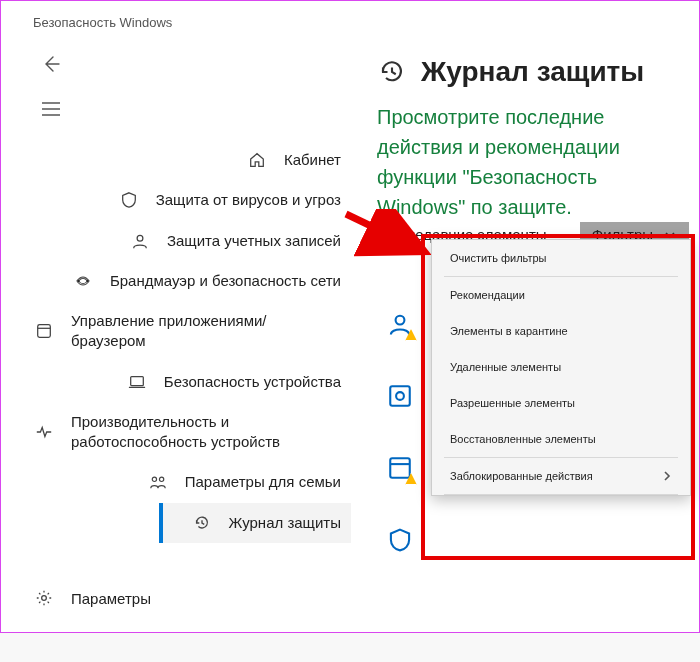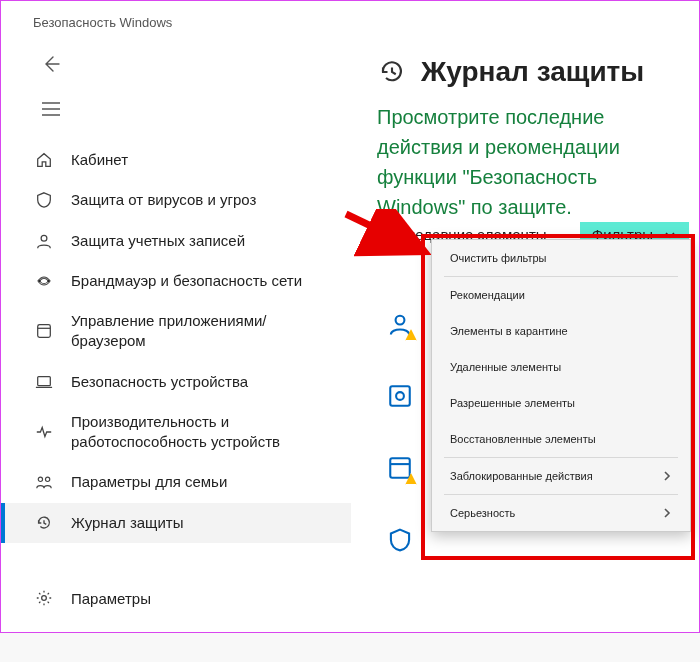--- a/index.html
+++ b/index.html
@@ -35,21 +35,21 @@
     padding-top: 6px;
   }
   .back-btn {
     width: 40px; height: 40px; display: flex; align-items: center; justify-content: center;
     margin-left: 30px; cursor: pointer;
   }
   .hamburger {
     width: 40px; height: 34px; display: flex; align-items: center; justify-content: center;
     margin-left: 30px; margin-top: 8px; margin-bottom: 14px; cursor: pointer;
   }
-  .nav { display: flex; flex-direction: column; }
+  .nav { display: flex; flex-direction: column; align-items: flex-end; }
   .nav-item {
     display: flex; align-items: center;
     padding: 10px 10px 10px 32px;
     cursor: pointer;
     line-height: 1.35;
   }
   .nav-item.selected { border-left: 4px solid #0078d4; padding-left: 28px; background: #f3f3f3; }
   .nav-icon { width: 22px; display: flex; justify-content: center; margin-right: 16px; flex-shrink: 0; color: #444; }
   .nav-label { font-size: 15px; color: #222; }
   .nav-spacer { flex: 1; }
@@ -61,21 +61,21 @@
     flex: 1; padding: 18px 10px 0 26px;
     position: relative;
   }
   .page-header { display: flex; align-items: center; margin-bottom: 14px; }
   .page-header .hicon { margin-right: 14px; color: #333; }
   .page-title { font-size: 28px; font-weight: 600; }
   .page-subtitle { font-size: 20px; color: #15803d; line-height: 1.5; max-width: 310px; }
   .filter-row { display: flex; align-items: center; justify-content: space-between; margin-bottom: 18px; gap: 28px; }
   .filter-label { font-size: 15px; }
   .filter-btn {
-    background: #5eead4;
+    background: #a3a3a3;
     padding: 4px 12px;
     display: flex; align-items: center; gap: 10px;
     cursor: pointer;
     font-size: 15px;
   }
   .result-icons {
     display: flex; flex-direction: column; gap: 46px;
     padding-left: 10px; padding-top: 46px;
   }
   .ricon { width: 26px; height: 26px; position: relative; }
@@ -315,28 +315,20 @@
     <div class="dd-sep"></div>
     <div class="dd-item">
       <span>Заблокированные действия</span>
       <span>
         <svg width="10" height="12" viewBox="0 0 10 12">
             <path d="M3 2 L7 6 L3 10" fill="none" stroke="#555" stroke-width="1.6"></path>
           </svg>
       </span>
     </div>
     <div class="dd-sep"></div>
-    <div class="dd-item">
-      <span>Серьезность</span>
-      <span>
-        <svg width="10" height="12" viewBox="0 0 10 12">
-            <path d="M3 2 L7 6 L3 10" fill="none" stroke="#555" stroke-width="1.6"></path>
-          </svg>
-      </span>
-    </div>
   </div>
 
   <div class="highlight-box"></div>
   <svg class="arrow" width="90" height="50">
     <defs>
         <marker id="ah" markerWidth="10" markerHeight="10" refX="8" refY="5" orient="auto">
       <path d="M0 0 L10 5 L0 10 Z" fill="#e60000"></path>
     </marker>
       </defs>
     <path d="M5 5 L78 40" stroke="#e60000" stroke-width="7" marker-end="url(#ah)"></path>

